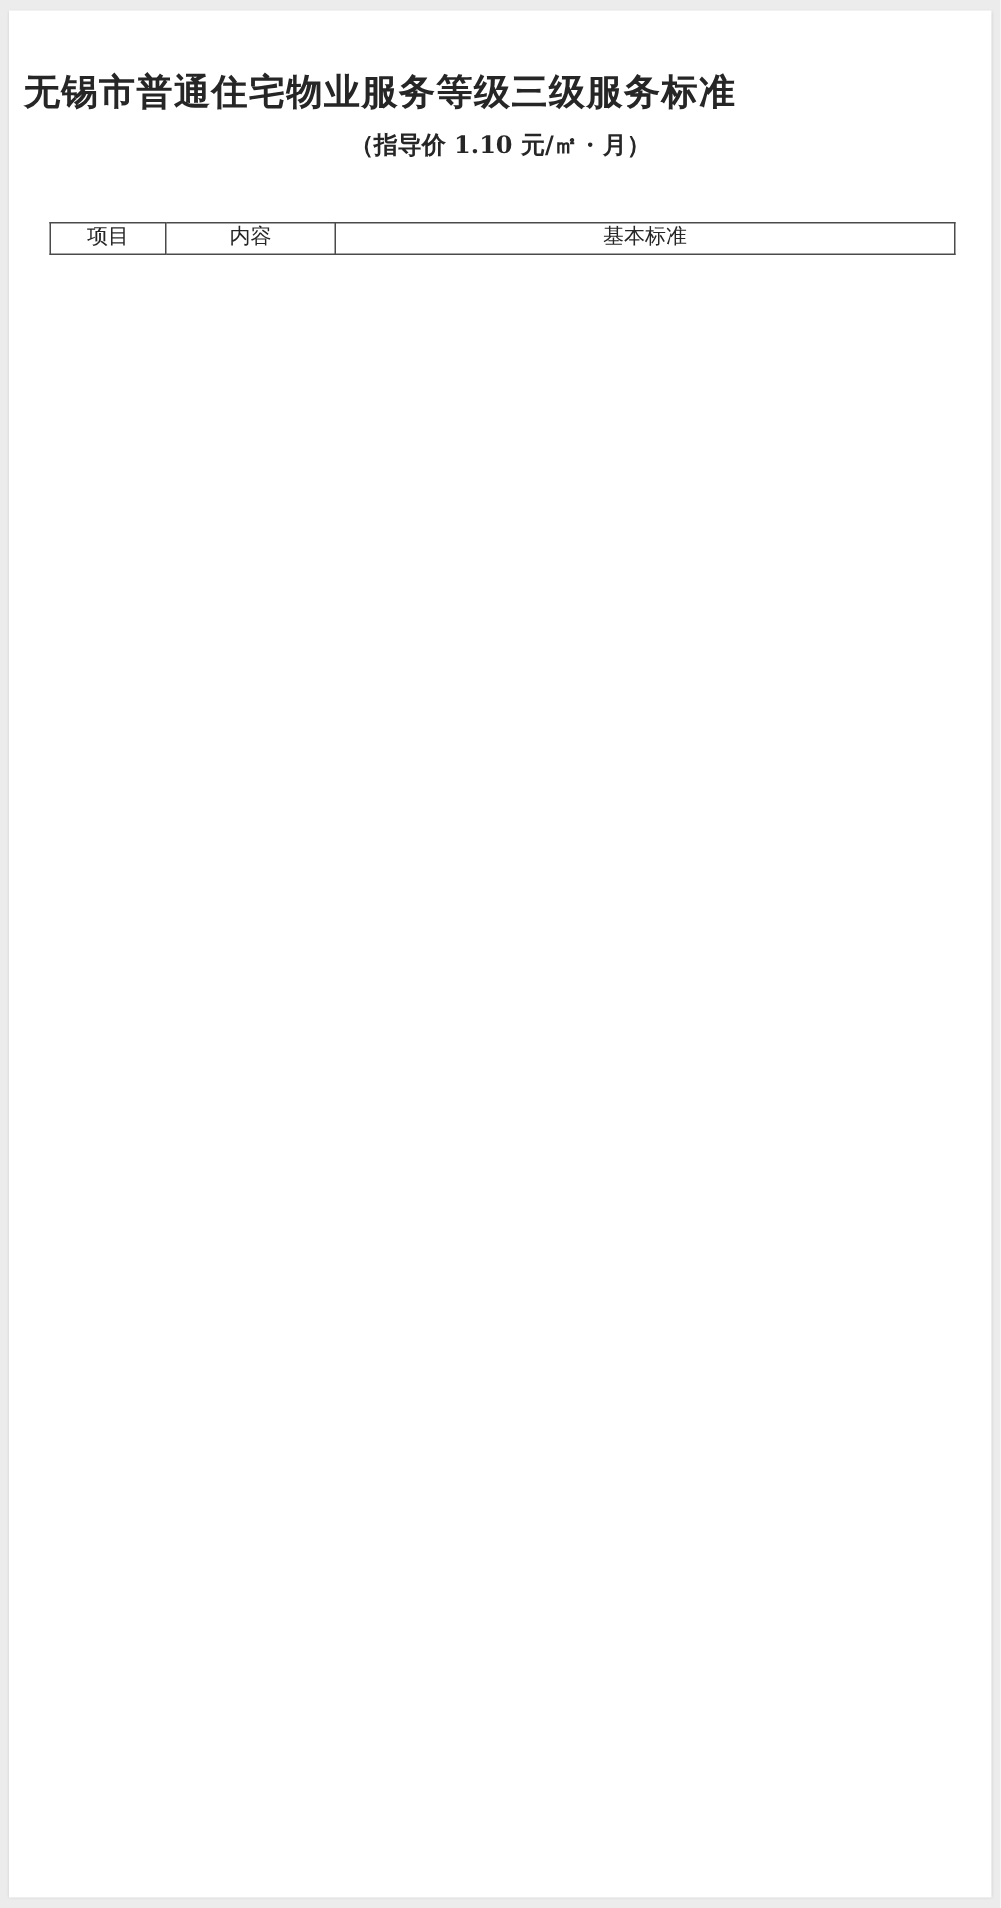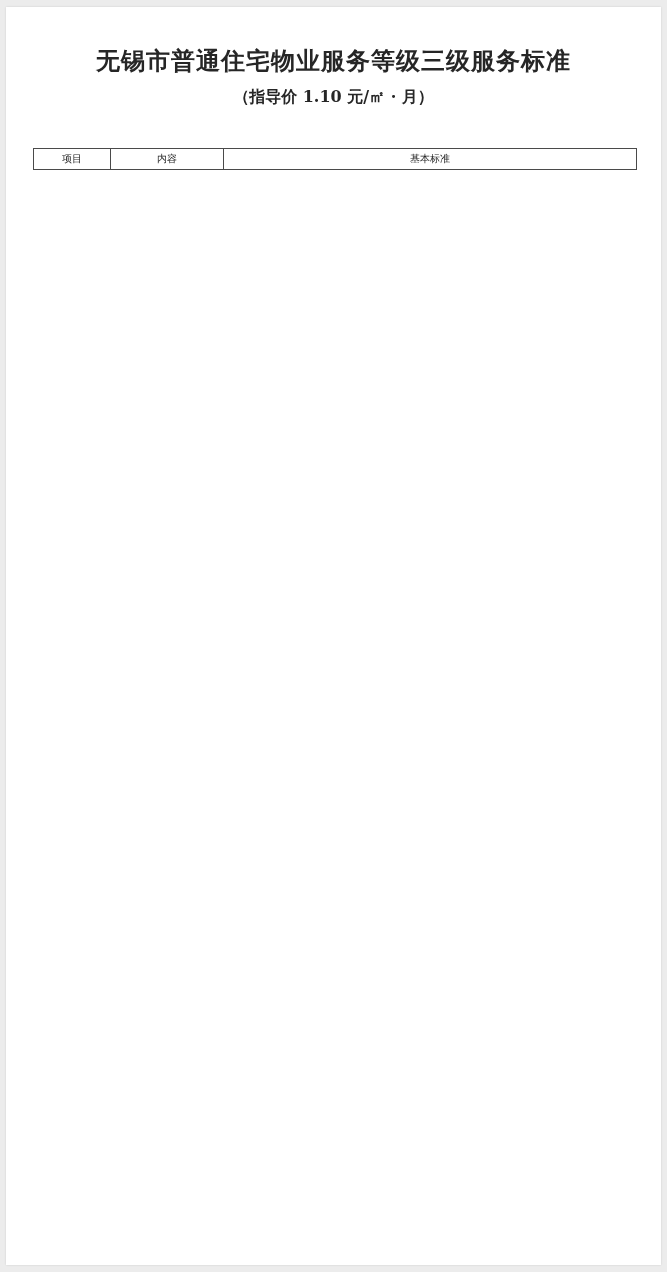--- a/index.html
+++ b/index.html
@@ -18,21 +18,20 @@
   .sheet{
     width:655px;
     min-height:1258px;
     margin:7px auto 7px auto;
     background:var(--sheet-bg);
     box-sizing:border-box;
     padding:38px 0 24px 0;
     box-shadow:0 0 2px rgba(0,0,0,0.12);
   }
   .doc-title{
-    text-align:center;
     font-size:24px;
     font-weight:bold;
     letter-spacing:1px;
     margin:0 10px 10px 10px;
   }
   .doc-subtitle{
     text-align:center;
     font-size:16px;
     margin:0 10px 40px 10px;
     font-weight:bold;
@@ -41,21 +40,21 @@
     border-collapse:collapse;
     table-layout:fixed;
     width:603px;
     margin:0 0 0 27px;
   }
   table.std col.c1{width:77px;}
   table.std col.c2{width:113px;}
   table.std col.c3{width:413px;}
   table.std th, table.std td{
     border:1px solid var(--border);
-    font-size:10px;
+    font-size:14px;
     line-height:15.5px;
     padding:1px 5px;
     vertical-align:middle;
     box-sizing:border-box;
   }
   table.std th{
     font-weight:normal;
     text-align:center;
     padding:2px 4px;
   }

